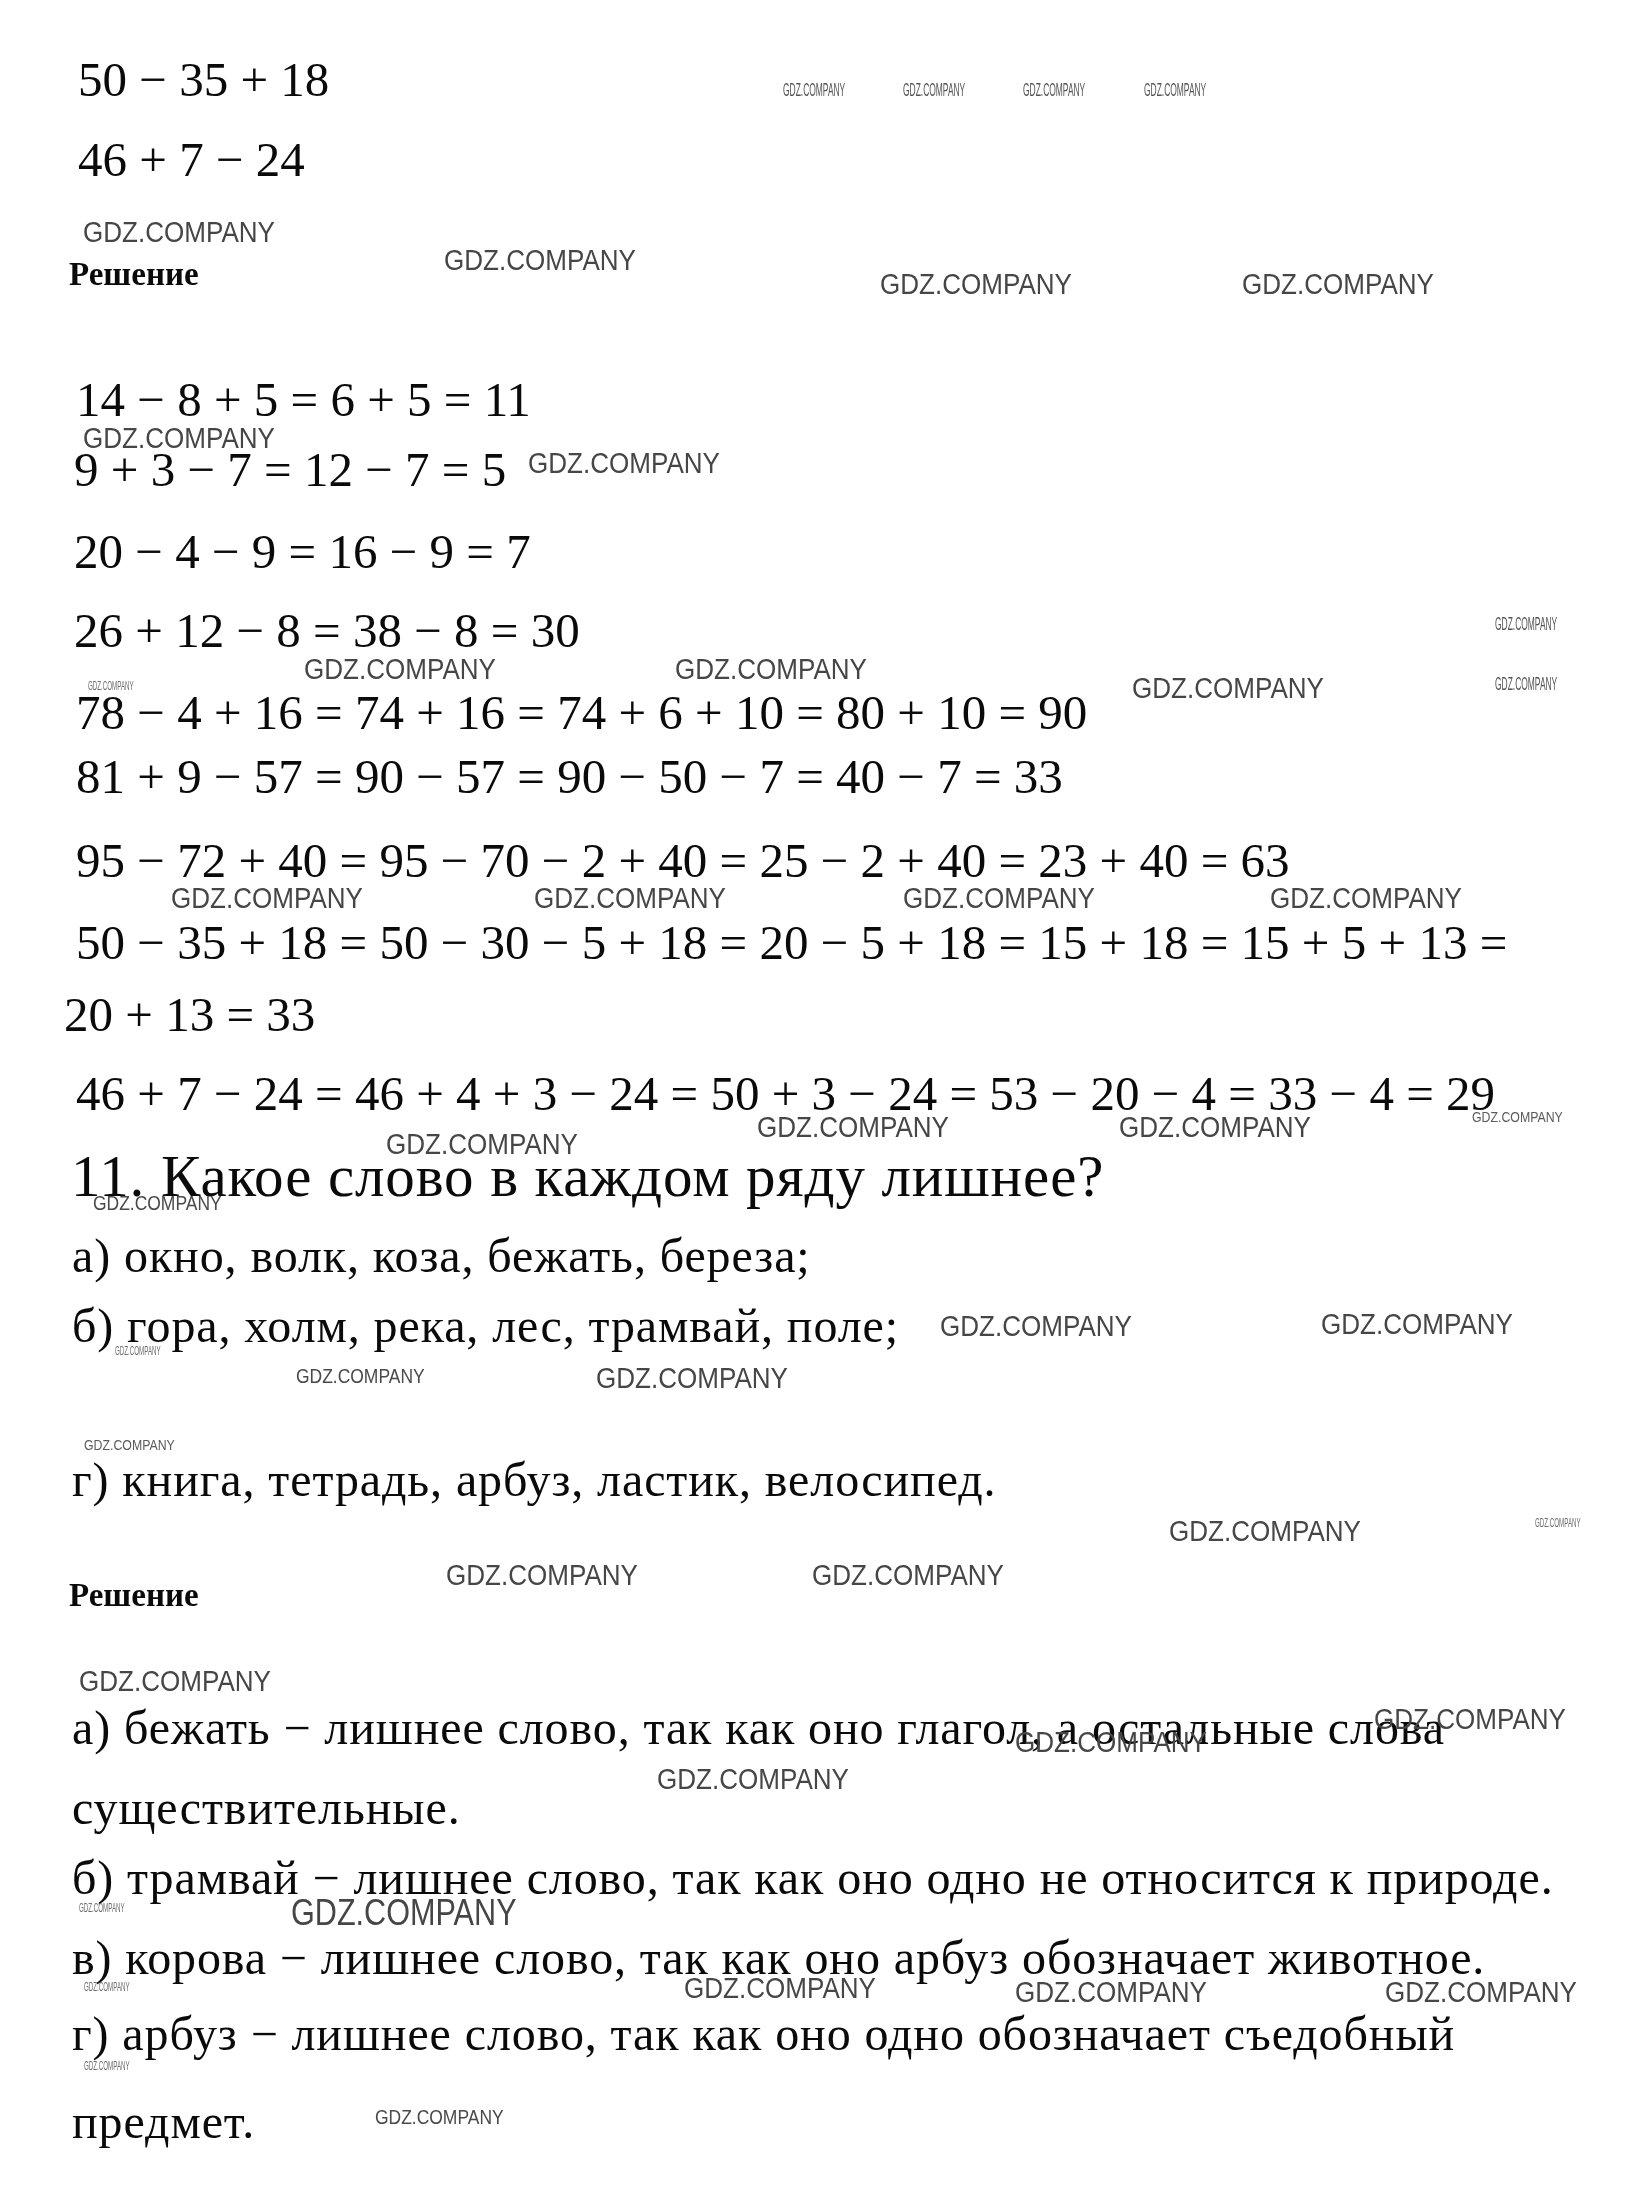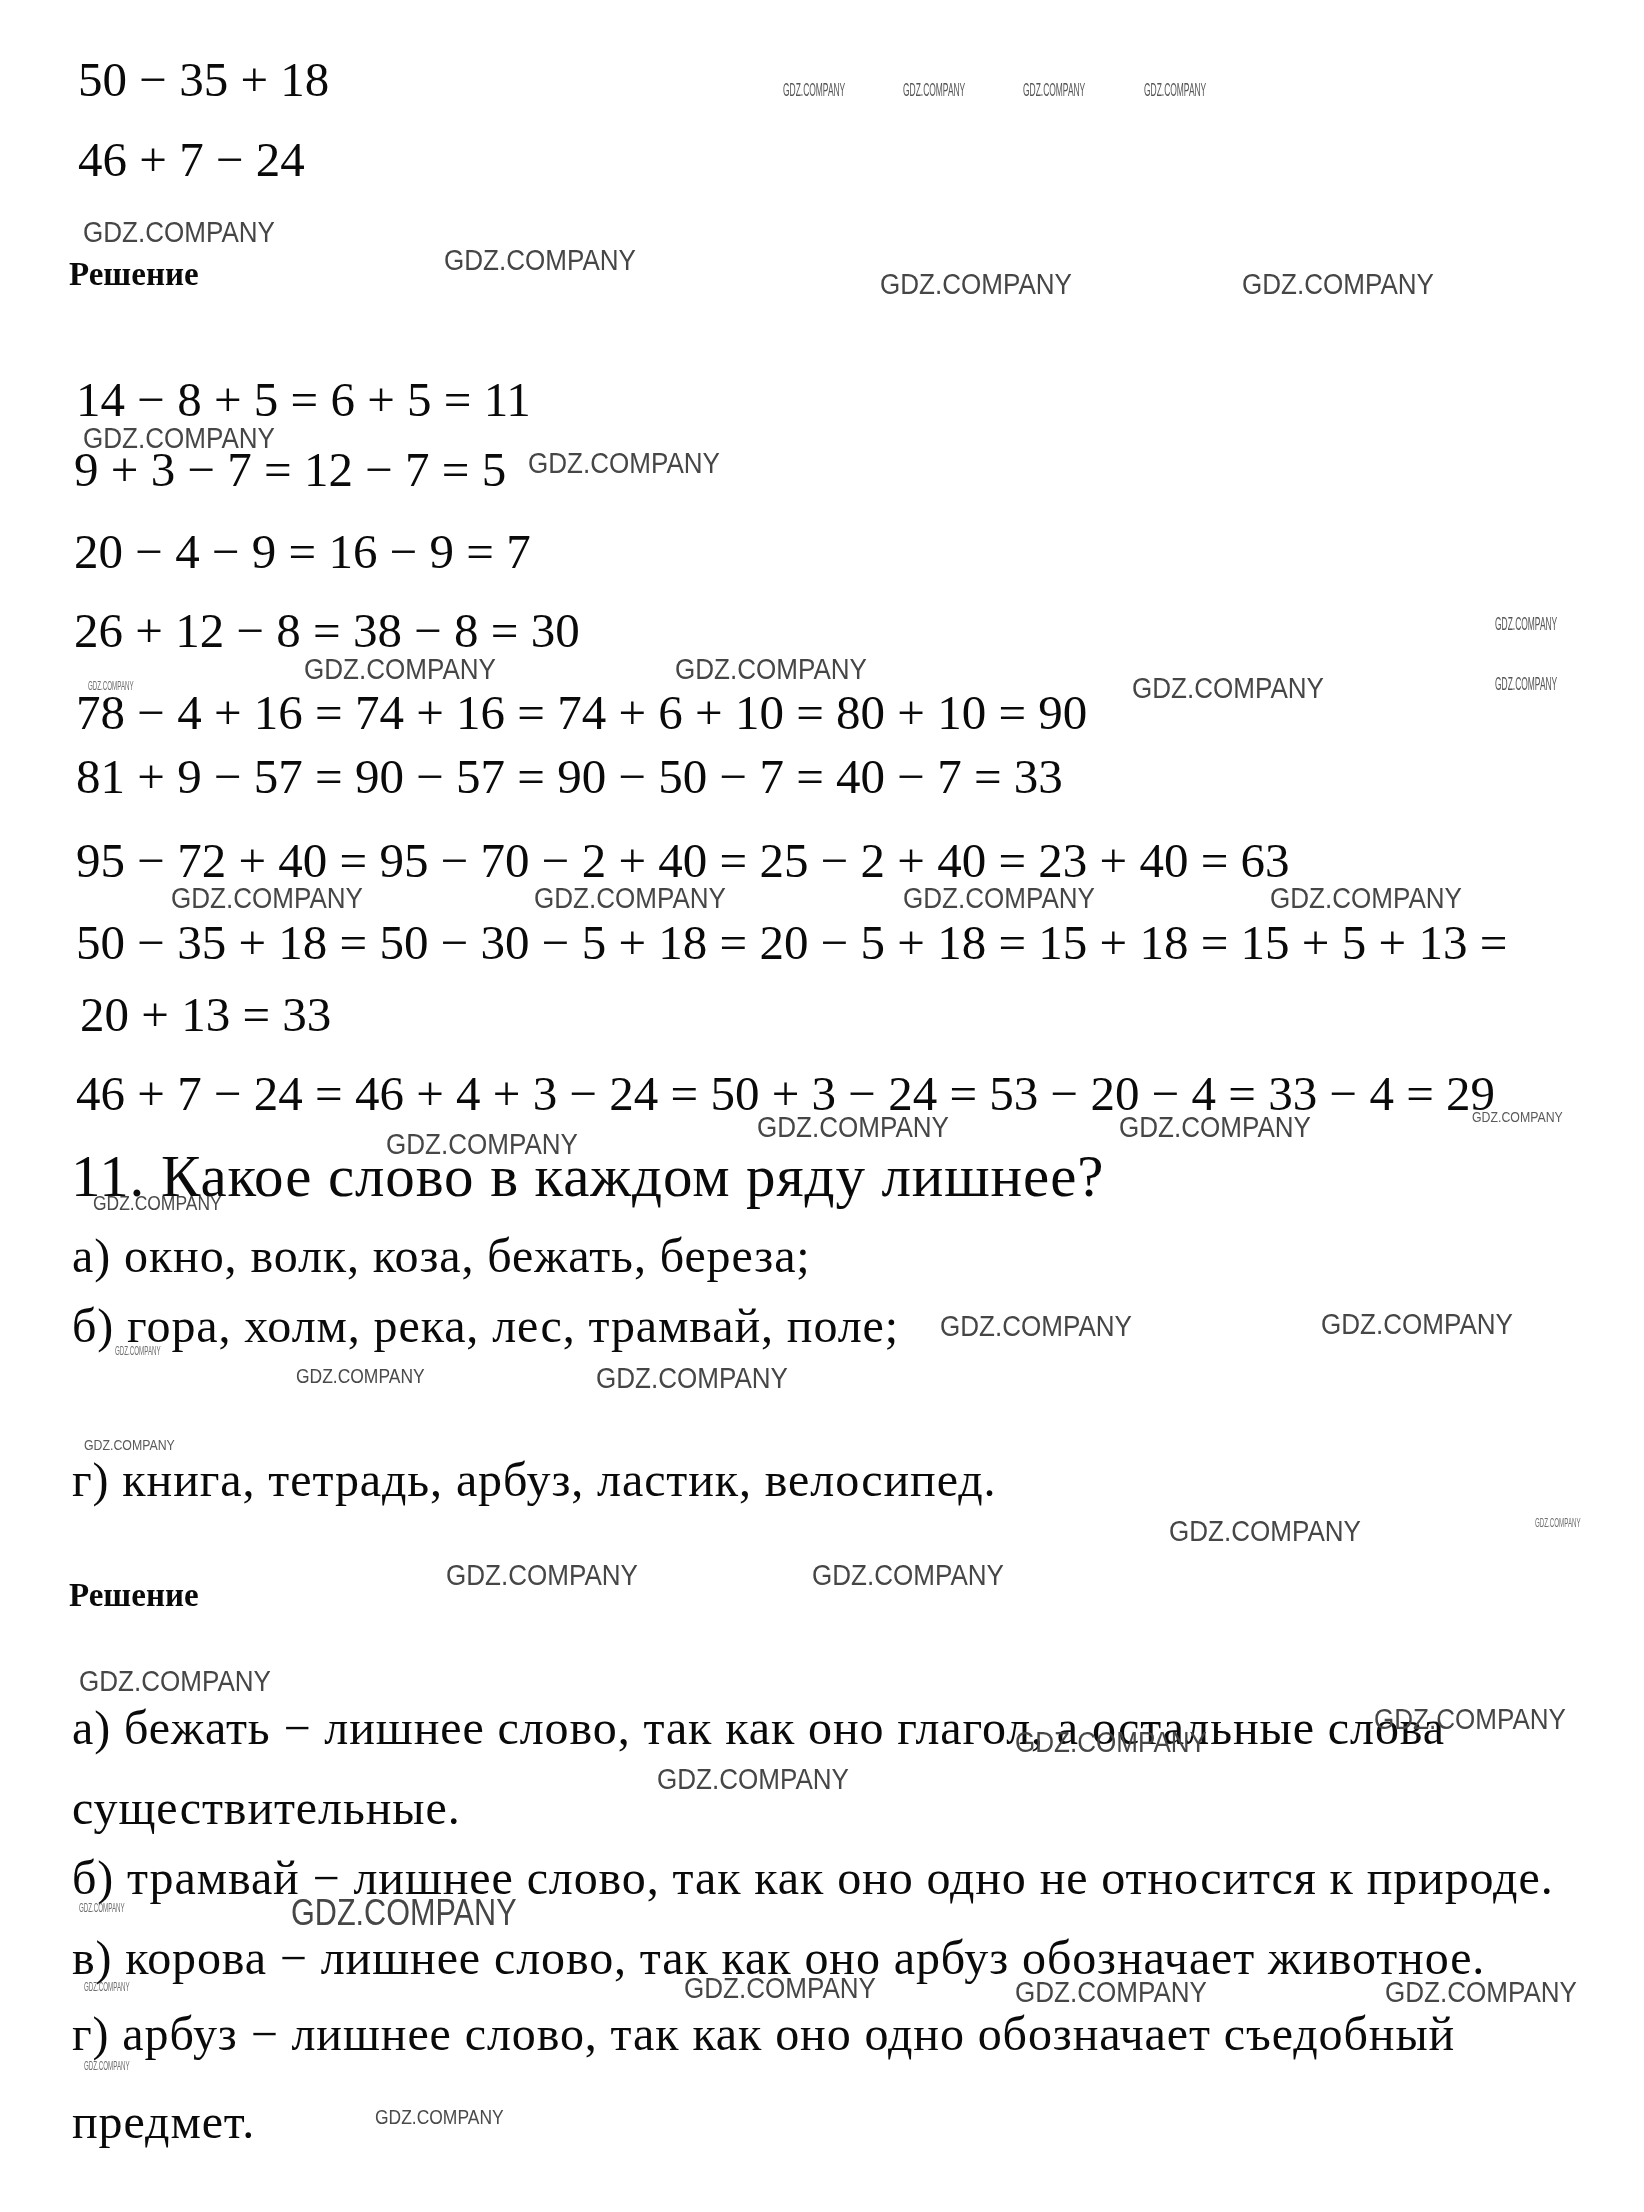--- a/index.html
+++ b/index.html
@@ -60,21 +60,21 @@
   <div class="t heading" style="left:69px; top:258px">Решение</div>
 
   <div class="t math" style="left:76px; top:375px">14 − 8 + 5 = 6 + 5 = 11</div>
   <div class="t math" style="left:74px; top:445px">9 + 3 − 7 = 12 − 7 = 5</div>
   <div class="t math" style="left:74px; top:527px">20 − 4 − 9 = 16 − 9 = 7</div>
   <div class="t math" style="left:74px; top:606px">26 + 12 − 8 = 38 − 8 = 30</div>
   <div class="t math" style="left:76px; top:688px">78 − 4 + 16 = 74 + 16 = 74 + 6 + 10 = 80 + 10 = 90</div>
   <div class="t math" style="left:76px; top:752px">81 + 9 − 57 = 90 − 57 = 90 − 50 − 7 = 40 − 7 = 33</div>
   <div class="t math" style="left:76px; top:836px">95 − 72 + 40 = 95 − 70 − 2 + 40 = 25 − 2 + 40 = 23 + 40 = 63</div>
   <div class="t math" style="left:76px; top:918px">50 − 35 + 18 = 50 − 30 − 5 + 18 = 20 − 5 + 18 = 15 + 18 = 15 + 5 + 13 =</div>
-  <div class="t math" style="left:80px; top:990px">20 + 13 = 33</div>
+  <div class="t math" style="left:64px; top:990px">20 + 13 = 33</div>
   <div class="t math" style="left:76px; top:1069px">46 + 7 − 24 = 46 + 4 + 3 − 24 = 50 + 3 − 24 = 53 − 20 − 4 = 33 − 4 = 29</div>
 
   <div class="t cyr big" style="left:71px; top:1147px">11. Какое слово в каждом ряду лишнее?</div>
   <div class="t cyr" style="left:72px; top:1232px">а) окно, волк, коза, бежать, береза;</div>
   <div class="t cyr" style="left:72px; top:1302px">б) гора, холм, река, лес, трамвай, поле;</div>
   <div class="t cyr" style="left:72px; top:1456px">г) книга, тетрадь, арбуз, ластик, велосипед.</div>
 
   <div class="t heading" style="left:69px; top:1579px">Решение</div>
 
   <div class="t cyr" style="left:72px; top:1704px">а) бежать − лишнее слово, так как оно глагол, а остальные слова</div>

